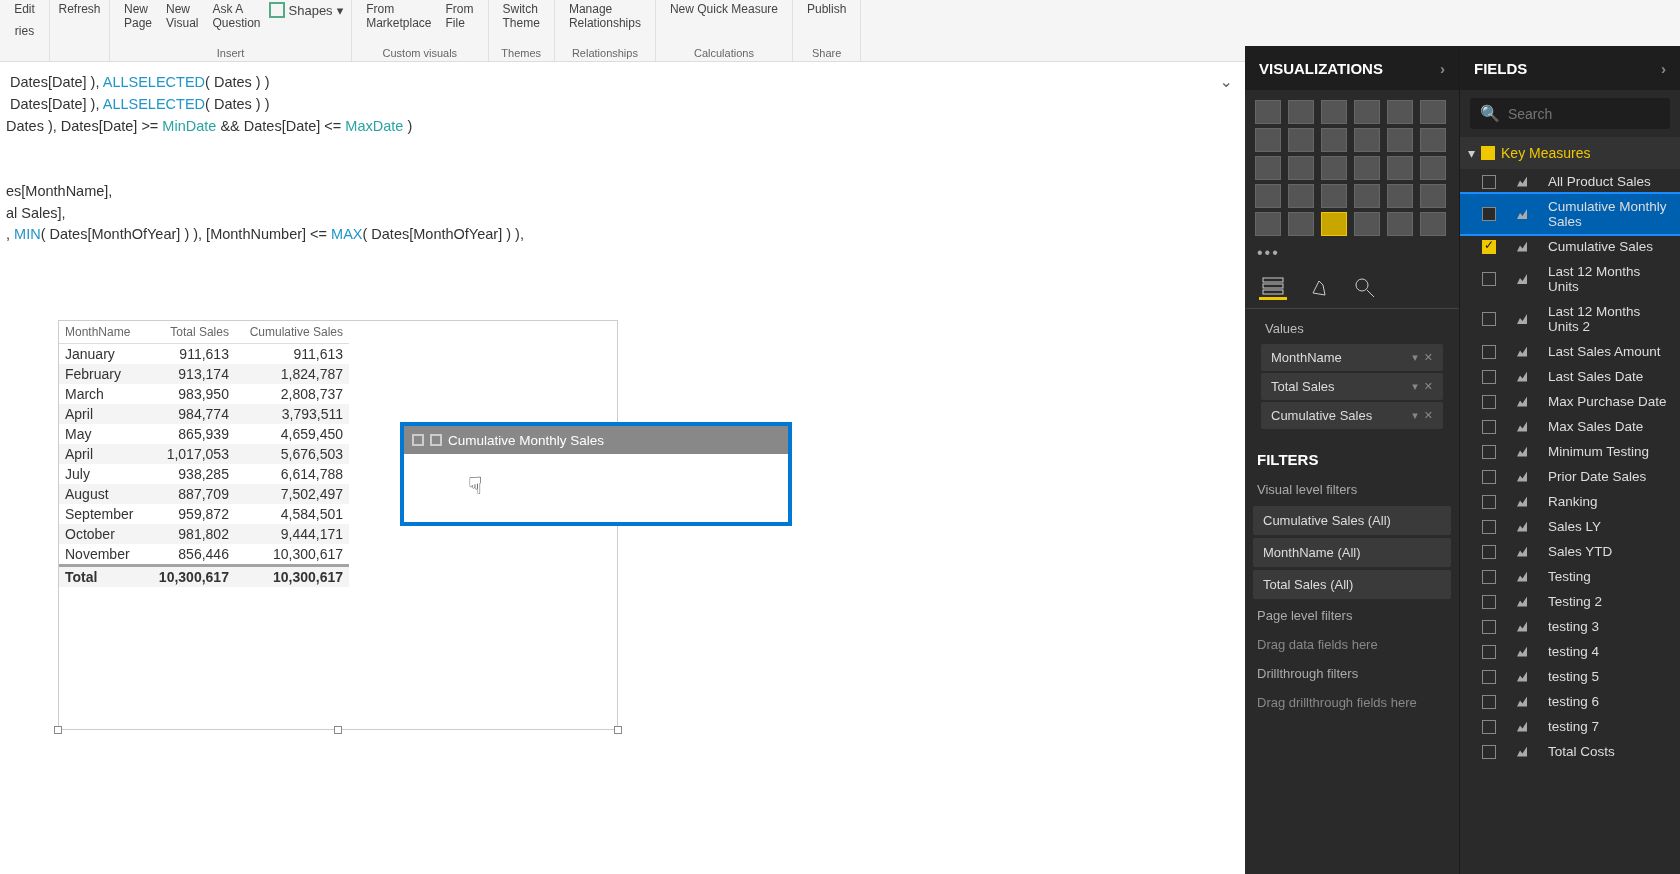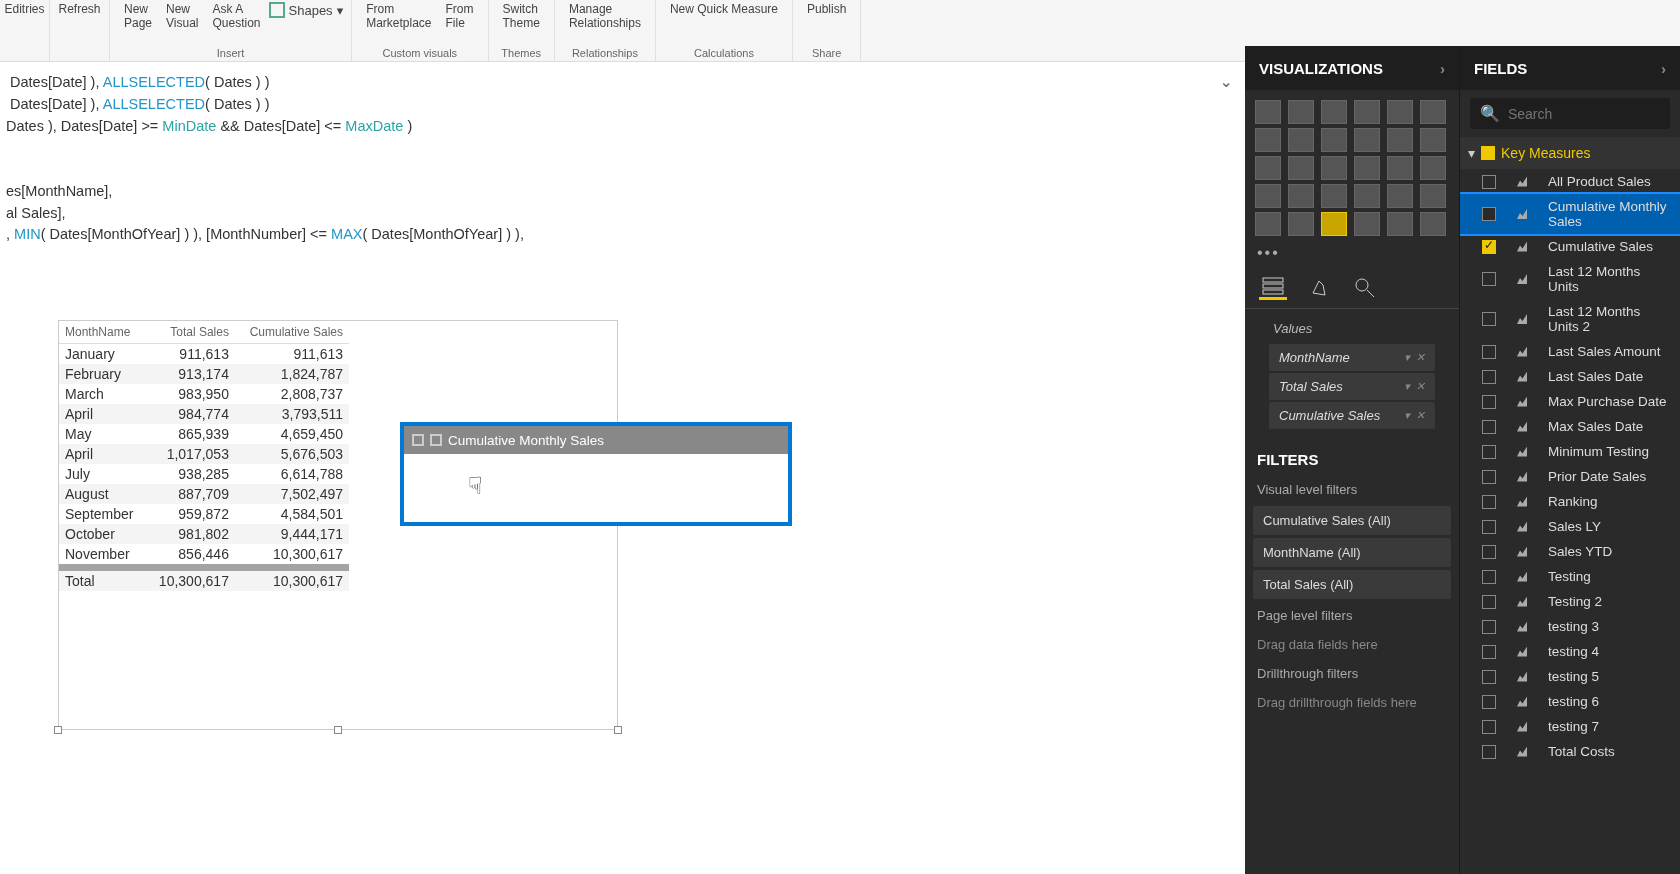--- a/index.html
+++ b/index.html
@@ -2,42 +2,42 @@
 <html><head>
 <meta charset="utf-8">
 <style>
 * { box-sizing: border-box; margin: 0; padding: 0; font-family: 'Segoe UI', Tahoma, sans-serif; }
 body { width: 1680px; height: 874px; background: #fff; overflow: hidden; position: relative; }
 
 
 .ribbon { height: 62px; background: #f5f5f5; border-bottom: 1px solid #ddd; display: flex; align-items: stretch; padding-left: 0; }
 .ribbon-group { display: flex; flex-direction: column; align-items: center; border-right: 1px solid #e0e0e0; padding: 0 8px; }
 .ribbon-btns { display: flex; gap: 2px; flex: 1; align-items: flex-start; padding-top: 2px; }
-.ribbon-btn { display: flex; flex-direction: row; font-size: 12px; color: #444; padding: 0 6px; cursor: pointer; line-height: 1.2; }
+.ribbon-btn { display: flex; flex-direction: column; align-items: center; font-size: 12px; color: #444; padding: 0 6px; cursor: pointer; line-height: 1.2; gap: 8px; }
 .ribbon-grouplabel { font-size: 11px; color: #666; padding-bottom: 2px; }
 .shapes-btn { display:flex; align-items:center; font-size:13px; color:#444; gap:4px; }
 
 
 .canvas-wrap { position: absolute; top: 62px; left: 0; right: 435px; bottom: 0; background: #fff; }
 .collapse-btn { position:absolute; top:10px; right:12px; font-size:16px; color:#666; cursor:pointer; }
 
 
 .formula-bar { padding: 10px 8px 6px 6px; font-family: Consolas, monospace; font-size: 14.5px; line-height: 1.5; color: #333; white-space: pre; }
 .kw-func { color: #2196c8; }
 .kw-var { color: #2aa3a3; }
 
 
 .table-visual { position: absolute; top: 258px; left: 58px; width: 560px; height: 410px; border: 1px solid #ccc; background:#fff; }
 .data-table { width: 290px; border-collapse: collapse; font-size: 14px; color: #333; }
 .data-table th { text-align: left; font-weight: normal; font-size: 12px; color: #666; padding: 4px 6px; border-bottom: 1px solid #ddd; }
 .data-table th:nth-child(2), .data-table th:nth-child(3) { text-align: right; }
 .data-table td { padding: 2px 6px; }
 .data-table td:nth-child(2), .data-table td:nth-child(3) { text-align: right; }
 .data-table tr:nth-child(even) td { background: #f4f4f4; }
-.data-table .total-row td { font-weight: normal; border-top: 7px solid #a3a3a3; }
+.data-table .total-row td { font-weight: bold; border-top: 3px solid #a3a3a3; }
 .resize-handle { position:absolute; width:8px; height:8px; border:1px solid #888; background:#fff; }
 
 
 .card-visual { position:absolute; top:360px; left:400px; width:392px; height:104px; border:4px solid #0178d4; background:#fff; }
 .card-header { background:#888; height:28px; display:flex; align-items:center; padding:0 8px; color:#fff; font-size:13.5px; gap:6px; }
 .card-header .sq { width:12px; height:12px; border:2px solid #ccc; }
 .cursor-hand { position:absolute; top:410px; left:468px; font-size:24px; color:#333; pointer-events:none; }
 
 
 .right-panels { position:absolute; top:46px; right:0; width:435px; bottom:0; display:flex; background:#2a2a2a; }
@@ -49,21 +49,21 @@
 .viz-grid { display:grid; grid-template-columns: repeat(6, 1fr); gap:4px; padding:10px 10px 4px 10px; }
 .viz-icon { width:26px; height:24px; background:#555; border:1px solid #666; cursor:pointer; }
 .viz-icon.selected { background:#c9a500; border-color:#f0c800; }
 .viz-more { padding:4px 12px; color:#aaa; font-size:16px; letter-spacing:2px; }
 
 .viz-tabs { display:flex; gap:18px; padding:8px 14px; border-bottom:1px solid #444; }
 .viz-tab { width:28px; height:26px; cursor:pointer; display:flex; align-items:center; justify-content:center; }
 .viz-tab.active { border-bottom:3px solid #f0c800; }
 .viz-tab svg { stroke:#ccc; fill:none; }
 
-.values-section { padding:6px 16px;font-style:italic; }
+.values-section { padding:6px 8px; }
 .section-label { font-size:13px; color:#bbb; padding:6px 12px; }
 .field-well { margin:2px 8px; background:#3a3a3a; padding:6px 10px; font-size:13px; color:#ddd; display:flex; justify-content:space-between; align-items:center; border-radius:2px; }
 .field-well .ctrls { color:#888; font-size:11px; display:flex; gap:6px; }
 
 .filters-header { font-size:15px; font-weight:600; color:#fff; padding:14px 12px 8px; }
 .filter-sub { font-size:13px; color:#aaa; padding:6px 12px; }
 .filter-pill { margin:3px 8px; background:#3a3a3a; padding:7px 10px; font-size:13px; color:#ddd; border-radius:2px; }
 .drag-hint { font-size:13px; color:#888; padding:8px 12px; }
 
 

